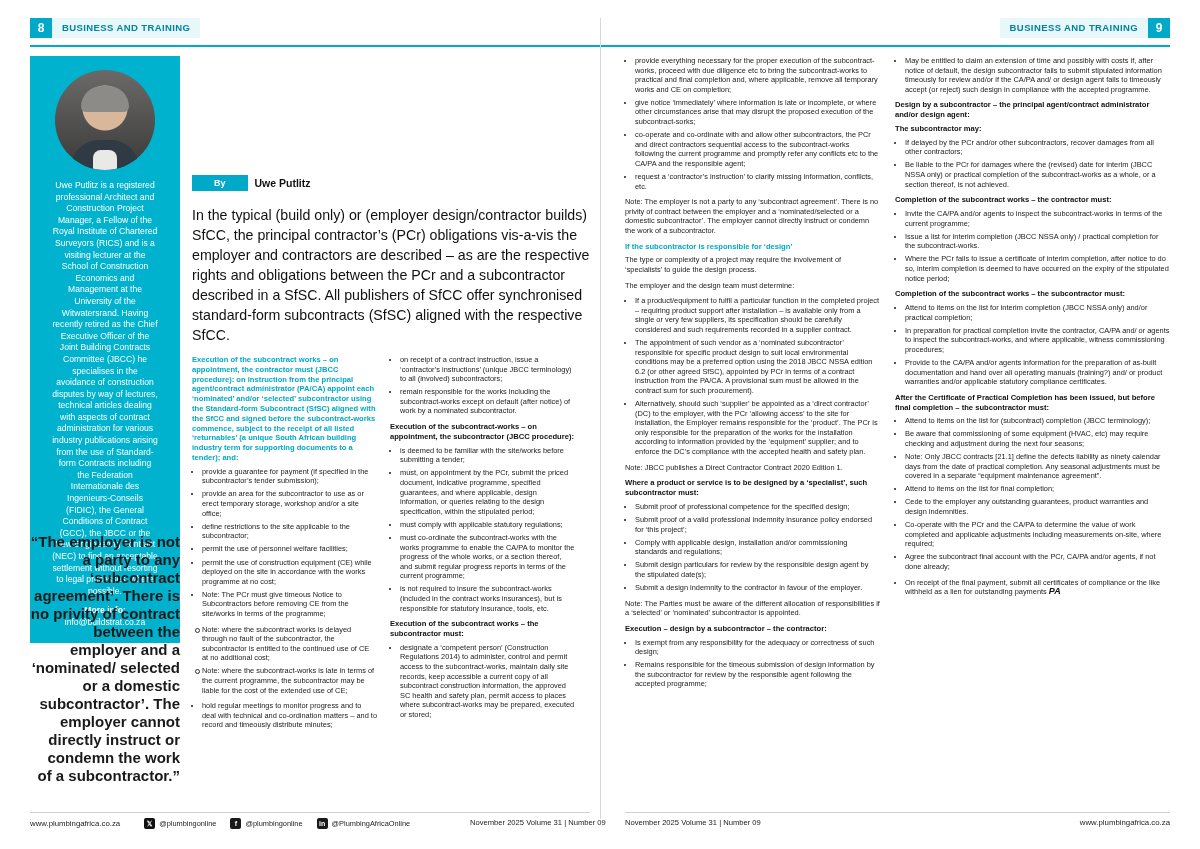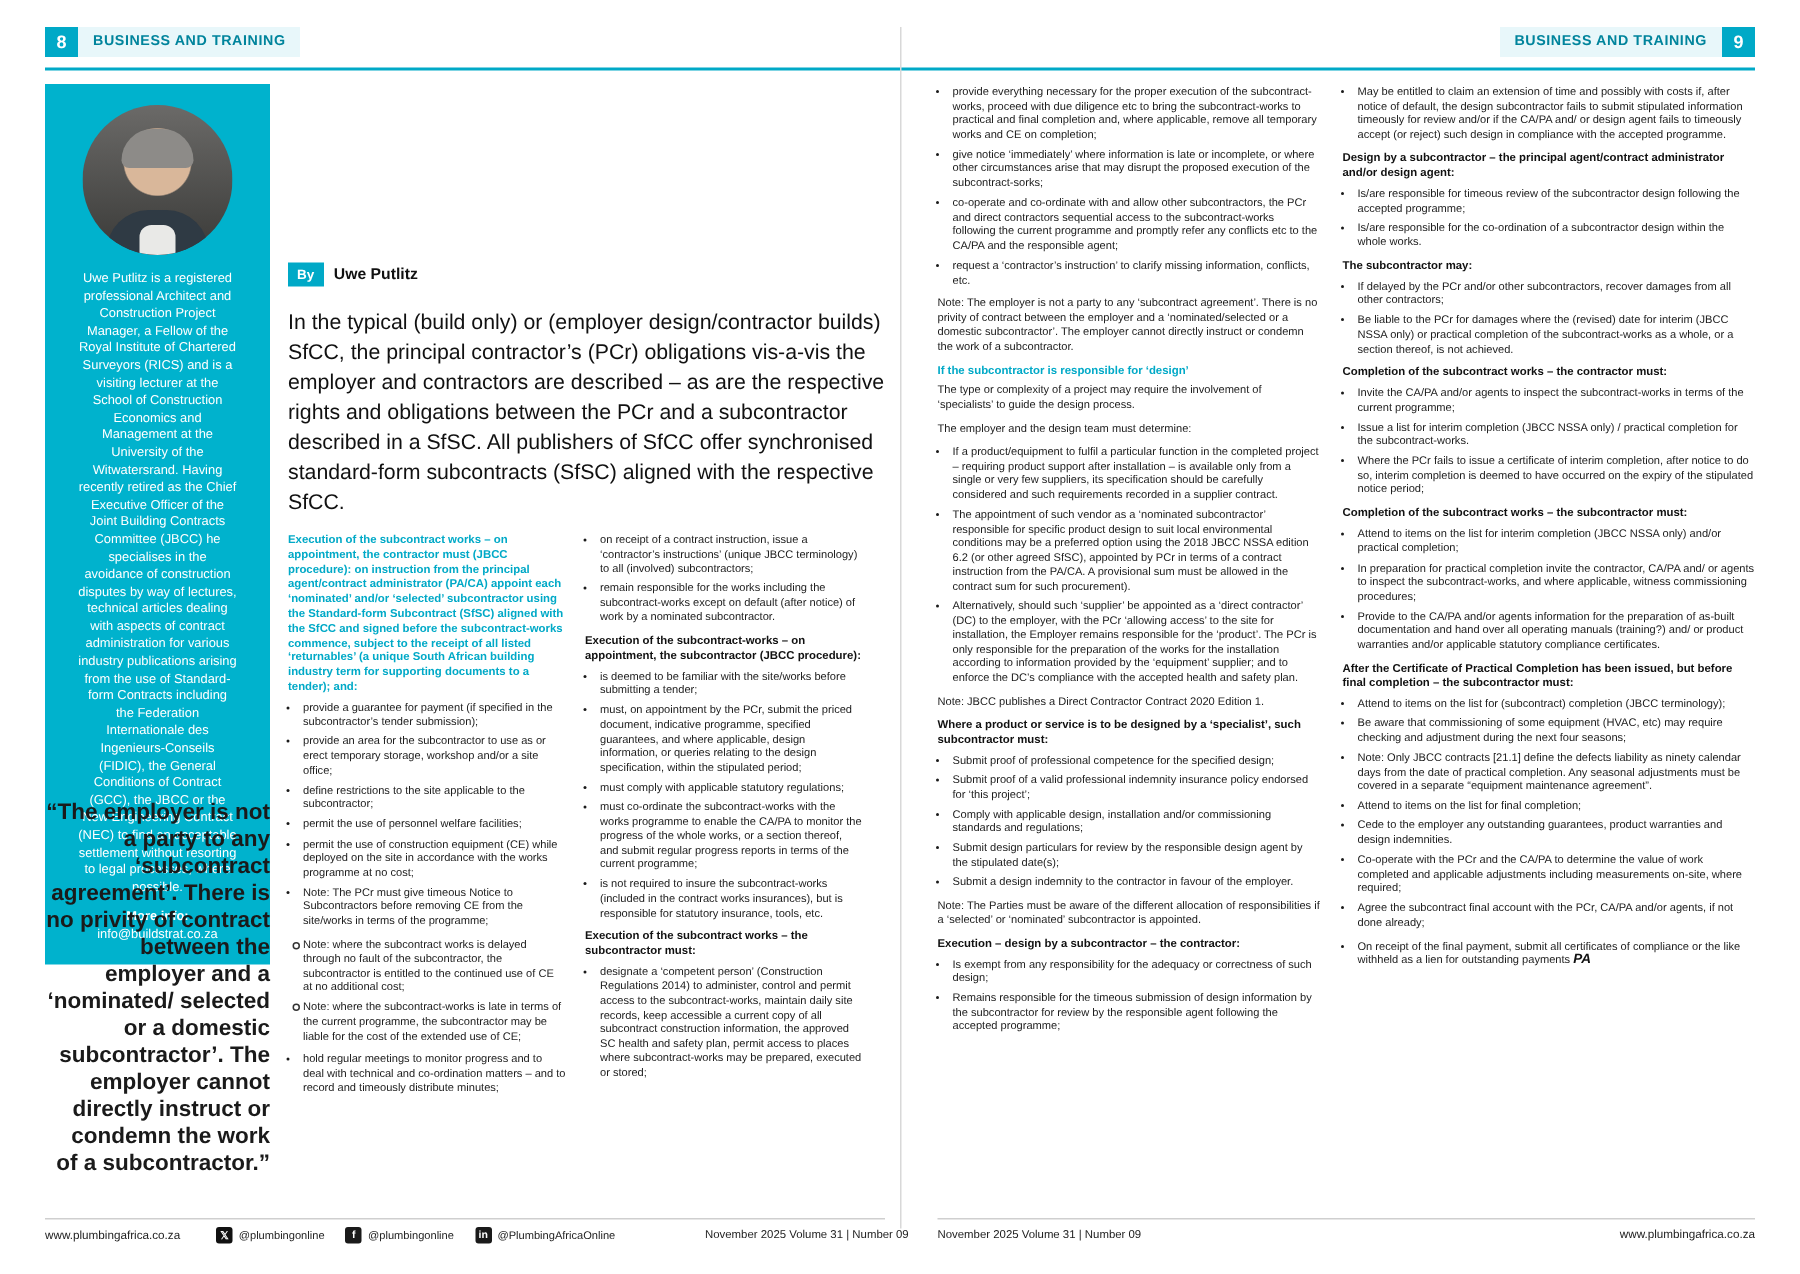--- a/index.html
+++ b/index.html
@@ -55,21 +55,21 @@
     text-align:right;
   }
 
   
   .headline{
     position:absolute;left:192px;top:58px;width:400px;
     color:#00a9c7;font-size:33px;line-height:37px;font-weight:bold;
     letter-spacing:-.4px;
   }
   .byline{position:absolute;left:192px;top:175px;display:flex;align-items:center;gap:7px;}
-  .by-tag{background:#00a9c7;color:#fff;font-size:9px;font-weight:bold;padding:3px 6px;}
+  .by-tag{background:#00a9c7;color:#fff;font-size:9px;font-weight:bold;padding:3px 22px;}
   .by-name{font-size:10.5px;font-weight:bold;color:#111;}
 
   .standfirst{
     position:absolute;left:192px;top:205px;width:398px;
     font-size:14.2px;line-height:20px;color:#111;
   }
 
   
   .col{position:absolute;font-size:7.4px;line-height:9.6px;color:#1a1a1a;}
   .col p{margin:0 0 6px 0;}
@@ -219,24 +219,20 @@
       <li>Is exempt from any responsibility for the adequacy or correctness of such design;</li>
       <li>Remains responsible for the timeous submission of design information by the subcontractor for review by the responsible agent following the accepted programme;</li>
     </ul>
   </div>
 
   <div class="col c4">
     <ul>
       <li>May be entitled to claim an extension of time and possibly with costs if, after notice of default, the design subcontractor fails to submit stipulated information timeously for review and/or if the CA/PA and/ or design agent fails to timeously accept (or reject) such design in compliance with the accepted programme.</li>
     </ul>
     <h4>Design by a subcontractor – the principal agent/contract administrator and/or design agent:</h4>
-    <ul>
-      <li>Is/are responsible for timeous review of the subcontractor design following the accepted programme;</li>
-      <li>Is/are responsible for the co-ordination of a subcontractor design within the whole works.</li>
-    </ul>
     <h4>The subcontractor may:</h4>
     <ul>
       <li>If delayed by the PCr and/or other subcontractors, recover damages from all other contractors;</li>
       <li>Be liable to the PCr for damages where the (revised) date for interim (JBCC NSSA only) or practical completion of the subcontract-works as a whole, or a section thereof, is not achieved.</li>
     </ul>
     <h4>Completion of the subcontract works – the contractor must:</h4>
     <ul>
       <li>Invite the CA/PA and/or agents to inspect the subcontract-works in terms of the current programme;</li>
       <li>Issue a list for interim completion (JBCC NSSA only) / practical completion for the subcontract-works.</li>
       <li>Where the PCr fails to issue a certificate of interim completion, after notice to do so, interim completion is deemed to have occurred on the expiry of the stipulated notice period;</li>

